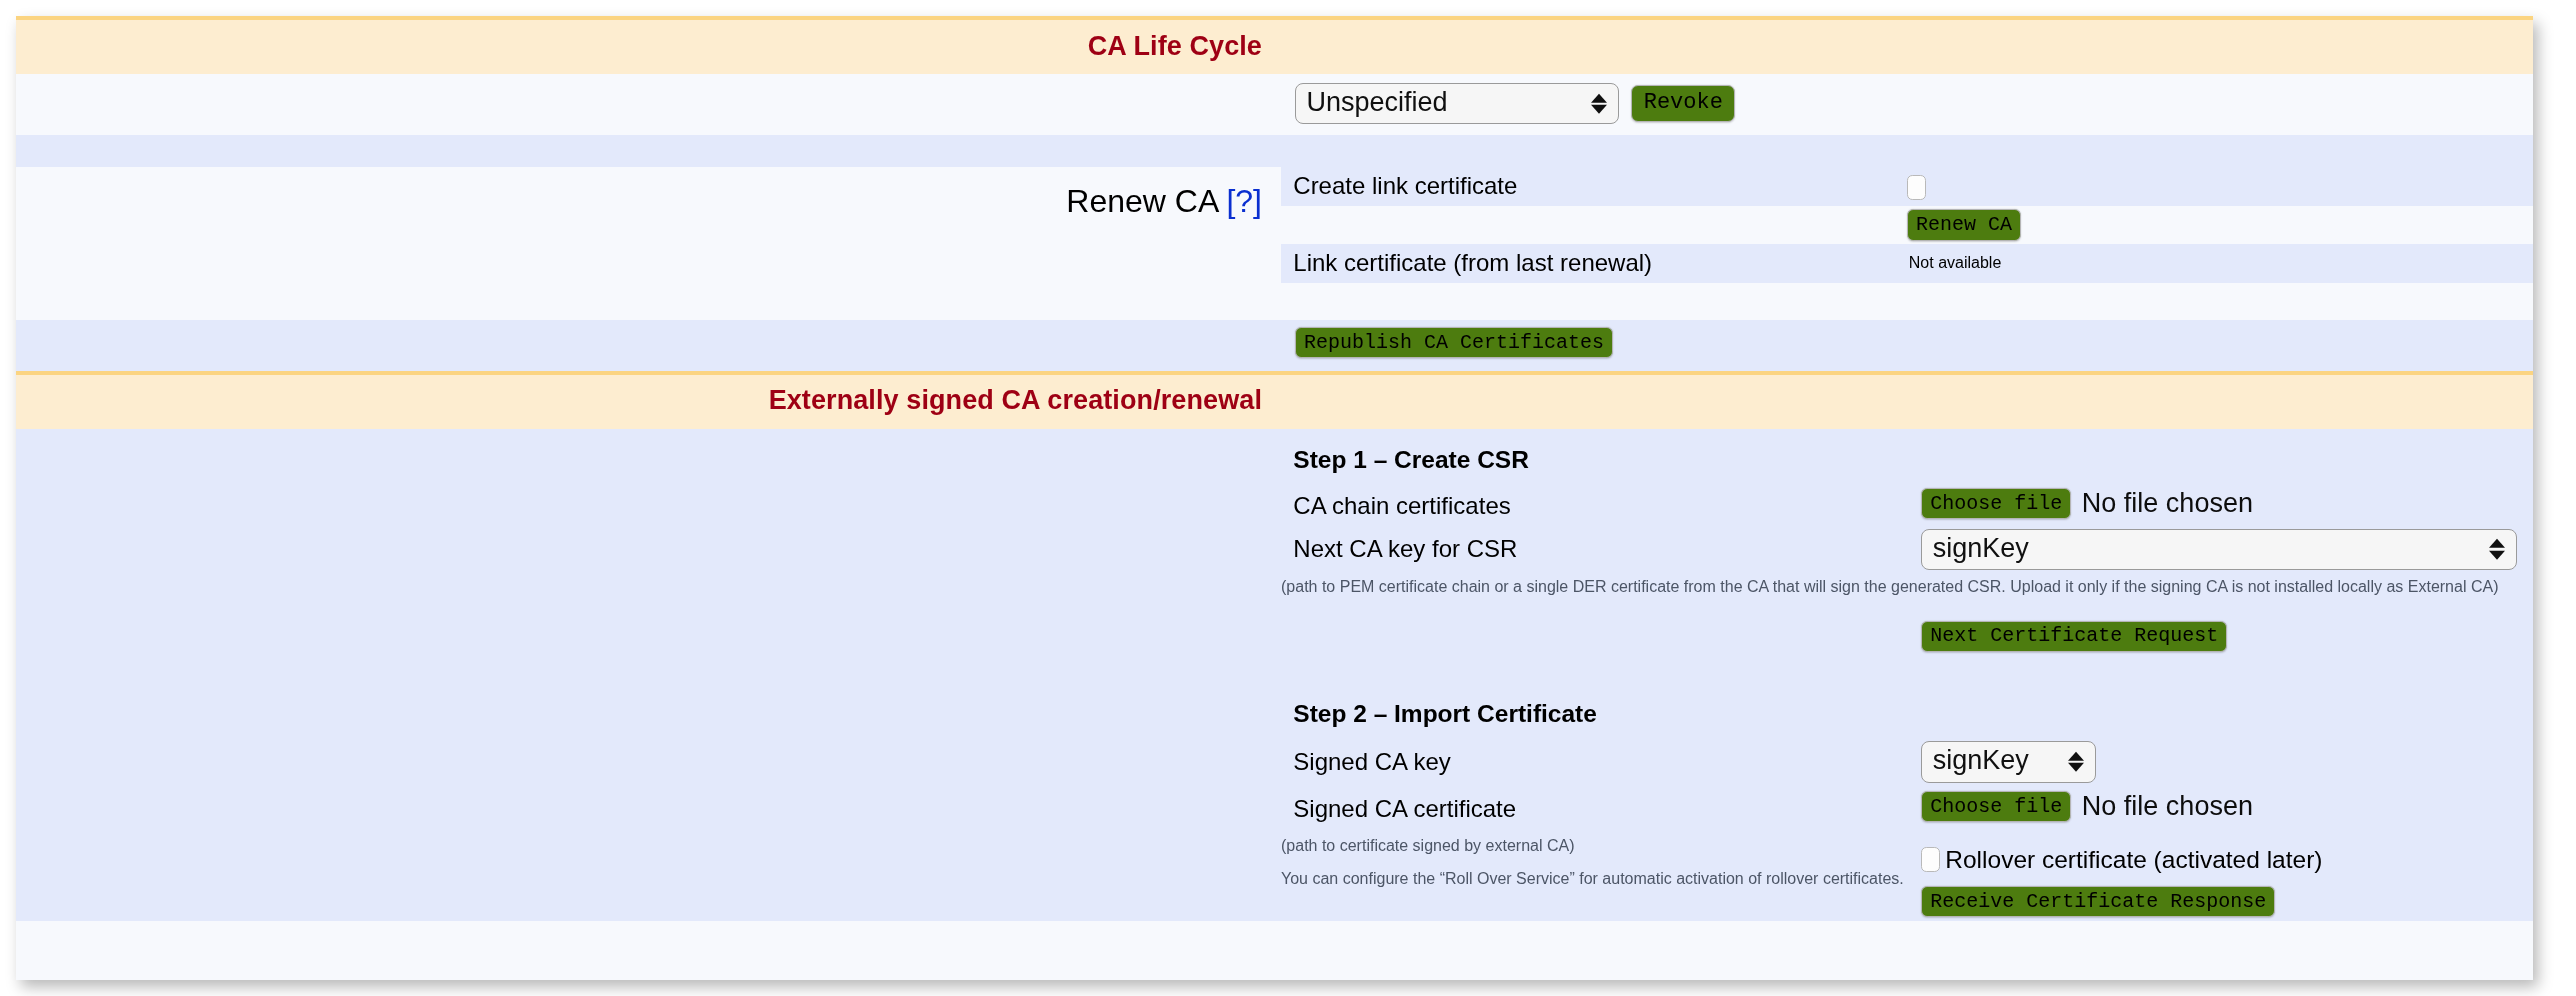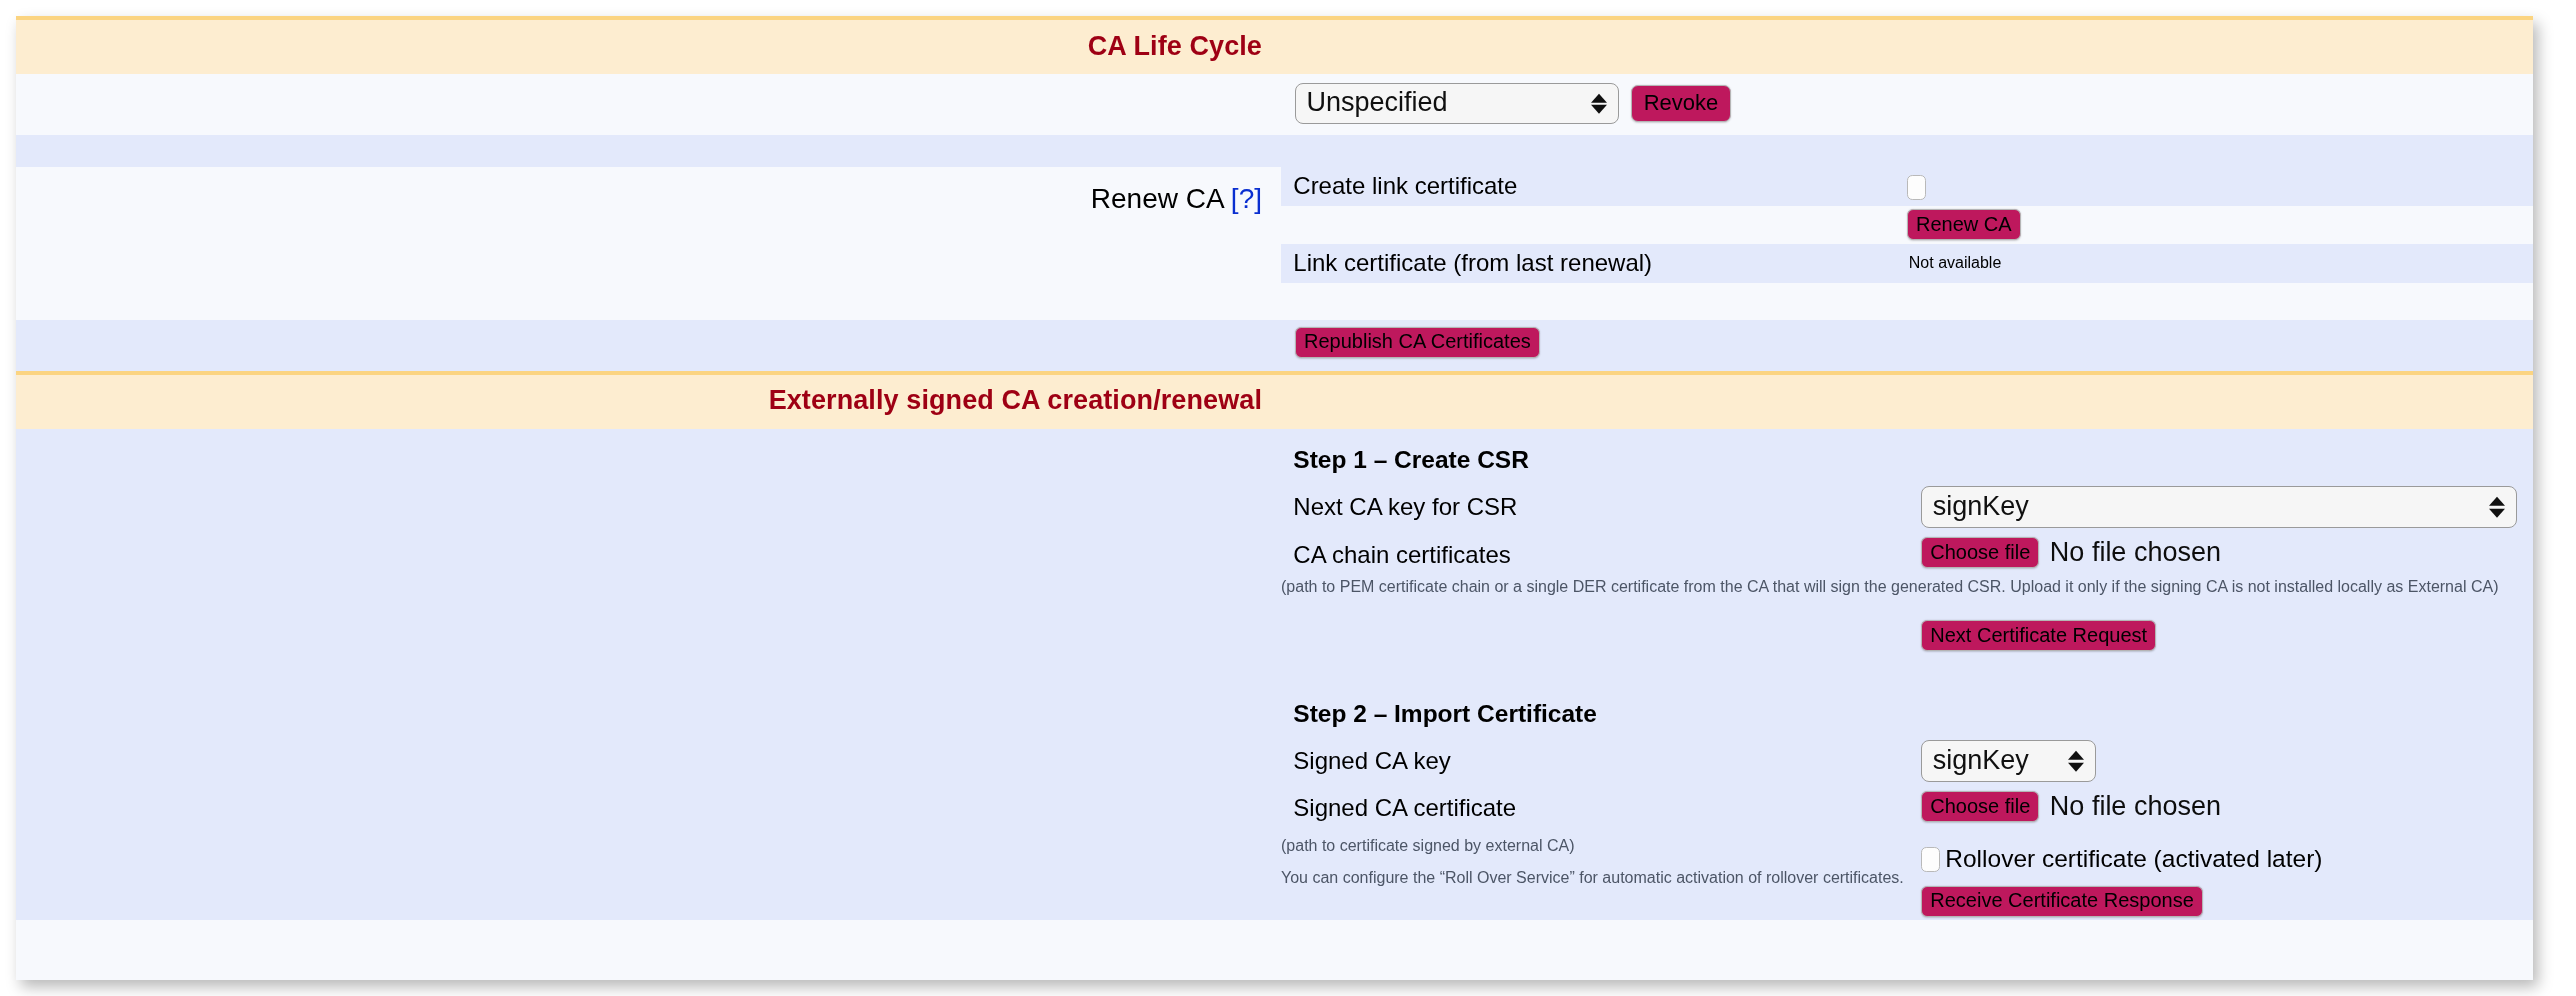--- a/index.html
+++ b/index.html
@@ -64,21 +64,21 @@
     letter-spacing: 0.1px;
   }
   .band-spacer { height: 100%; }
 
   
   .bg-white  .cell-label, .bg-white  .cell-content { background: #f7f9fd; }
   .bg-blue   .cell-label, .bg-blue   .cell-content { background: #e3e9fb; }
 
   .lbl {
     padding: 8.8px 19px 8.8px 0;
-    font-size: 28px;
+    font-size: 32px;
     white-space: nowrap;
   }
   .help-link { color: #0a2fd0; }
 
   .pad-box { padding: 7px 0 7px 14px; }
 
   
   select.sel {
     font-family: Liberation Sans, sans-serif;
     font-size: 27px;
@@ -105,24 +105,24 @@
   .spin i {
     display: block;
     width: 0; height: 0;
     border-left: 8px solid transparent;
     border-right: 8px solid transparent;
   }
   .spin i.up   { border-bottom: 9.6px solid #101010; margin-bottom: 2.6px; }
   .spin i.down { border-top: 9.6px solid #101010; }
 
   button.btn {
-    font-family: Liberation Sans, sans-serif;
+    font-family: Liberation Mono, monospace;
     font-size: 22px;
     color: #000;
-    background: #be185d;
+    background: #4d7c0f;
     border: 1.8px solid #b5b5b5;
     border-radius: 7px;
     padding: 3.5px 11.4px 5.3px 11.4px;
     box-shadow: 0 0.9px 1.8px rgba(0,0,0,0.18);
     cursor: pointer;
     line-height: 1.15;
   }
   button.btn-small {
     font-size: 20px;
     padding: 2.6px 8px 3.5px 8px;
@@ -285,45 +285,45 @@
         <div class="sub" style="width:100%;">
 
           <div class="row">
             <div class="k" style="width:614px;">
               <div class="step-title" style="padding-left:0;">Step 1 – Create CSR</div>
             </div>
             <div class="v">&nbsp;</div>
           </div>
 
           <div class="row">
+            <div class="k" style="vertical-align:top;padding-top:8.8px;">CA chain certificates</div>
+            <div class="v" style="vertical-align:top;padding-top:5.3px;">
+              <div class="filebox">
+                <button class="btn btn-small">Choose file</button>
+                <span class="filename">No file chosen</span>
+              </div>
+            </div>
+          </div>
+
+          <div class="row">
             <div class="k">Next CA key for CSR</div>
             <div class="v">
               <span class="sel-wrap">
                 <select class="sel" style="width:596px;">
                   <option>signKey</option>
                 </select>
                 <span class="spin">
                     <i class="up"></i>
                     <i class="down"></i>
                   </span>
               </span>
             </div>
           </div>
 
           <div class="row">
-            <div class="k" style="vertical-align:top;padding-top:8.8px;">CA chain certificates</div>
-            <div class="v" style="vertical-align:top;padding-top:5.3px;">
-              <div class="filebox">
-                <button class="btn btn-small">Choose file</button>
-                <span class="filename">No file chosen</span>
-              </div>
-            </div>
-          </div>
-
-          <div class="row">
             <div class="k" style="vertical-align:top;padding:0;">
               <div class="note" style="padding-left:0;">(path to PEM certificate chain or a single DER certificate from the CA that will sign the generated CSR. Upload it only if the signing CA is not installed locally as External CA)</div>
             </div>
             <div class="v">&nbsp;</div>
           </div>
 
           <div class="row">
             <div class="k">
                 <div class="spacer-sm"></div>
               </div>

